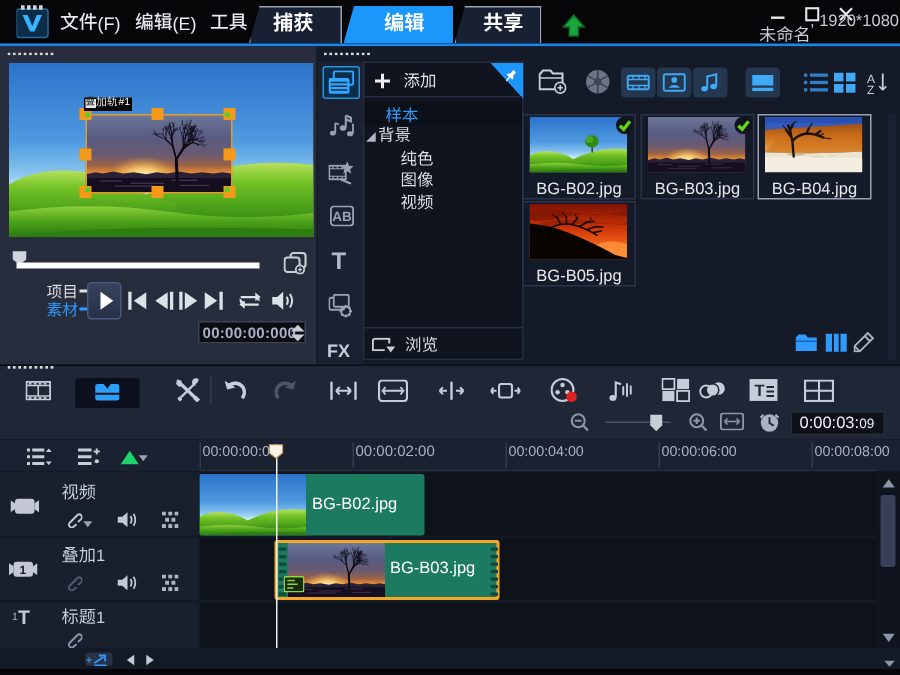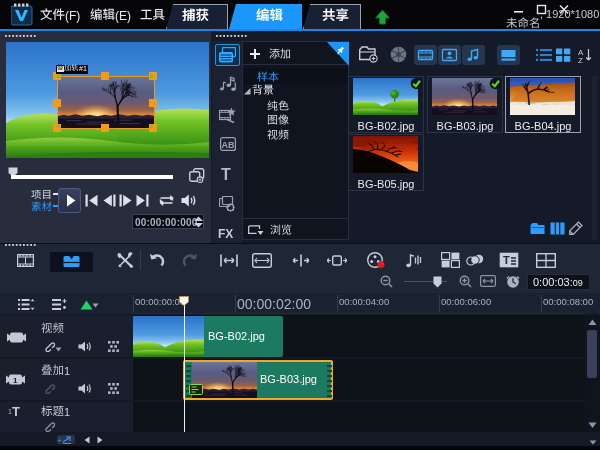--- a/index.html
+++ b/index.html
@@ -811,21 +811,21 @@
       </svg>
     </div>
 <div class="abs" style="left:92.0px;top:302.5px">
       <svg width="7" height="5">
         <path d="M0.5,0.5 L6.5,0.5 L3.5,4.5 Z" fill="#9aa3b5"></path>
       </svg>
     </div>
 <div class="abs" style="left:133px;top:293px;width:452px;height:21px;background:#1a2130;border-bottom:1px solid #262d3d"></div>
 <div class="abs" style="left:135px;top:296px;color:#aab2c2;font-size:9.5px">00:00:00:00</div>
 <div class="abs" style="left:133px;top:295px;width:1px;height:17px;background:#343c50"></div>
-<div class="abs" style="left:237px;top:296px;color:#aab2c2;font-size:14px">00:00:02:00</div>
+<div class="abs" style="left:237px;top:296px;color:#aab2c2;font-size:10px">00:00:02:00</div>
 <div class="abs" style="left:235px;top:295px;width:1px;height:17px;background:#343c50"></div>
 <div class="abs" style="left:339px;top:296px;color:#aab2c2;font-size:9.5px">00:00:04:00</div>
 <div class="abs" style="left:337px;top:295px;width:1px;height:17px;background:#343c50"></div>
 <div class="abs" style="left:441px;top:296px;color:#aab2c2;font-size:9.5px">00:00:06:00</div>
 <div class="abs" style="left:439px;top:295px;width:1px;height:17px;background:#343c50"></div>
 <div class="abs" style="left:543px;top:296px;color:#aab2c2;font-size:9.5px">00:00:08:00</div>
 <div class="abs" style="left:541px;top:295px;width:1px;height:17px;background:#343c50"></div>
 <div class="abs" style="left:0;top:315px;width:585px;height:42px;background:#191f2d"></div>
 <div class="abs" style="left:133px;top:315px;width:452px;height:42px;background:#0e1219"></div>
 <div class="abs" style="left:0;top:359px;width:585px;height:41px;background:#191f2d"></div>

